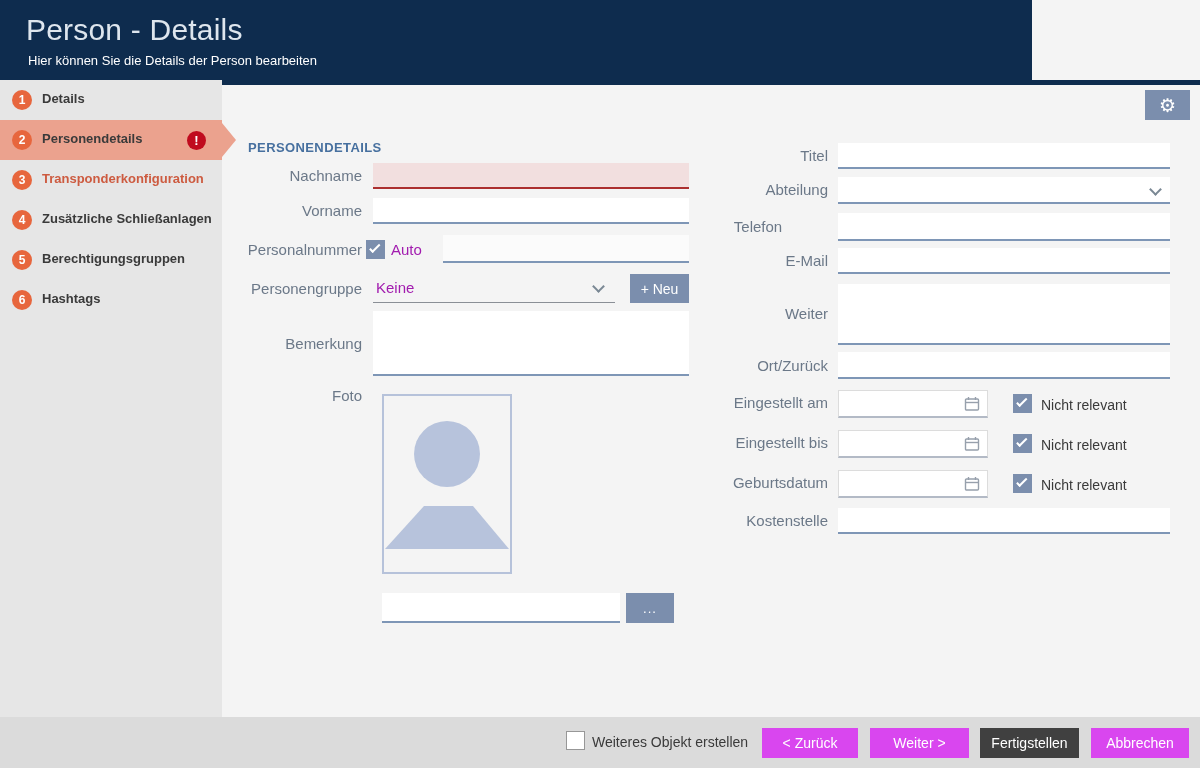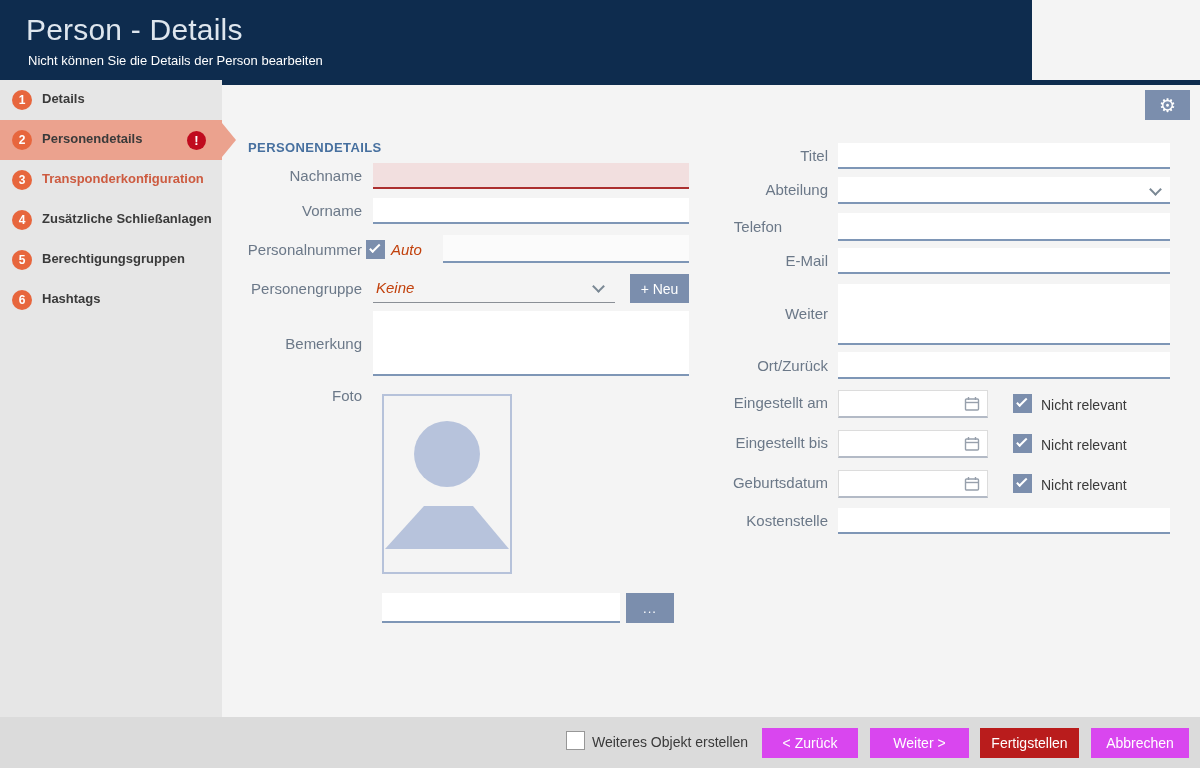--- a/index.html
+++ b/index.html
@@ -47,48 +47,48 @@
   .input {
     background:#fff; border:none; border-bottom:2px solid #7E96B6;
     font-family:"Liberation Sans",sans-serif; font-size:15px; color:#222; padding:0 6px;
     outline:none; display:block;
   }
   .input.error { background:#F2DFDF; border-bottom:2px solid #AC2F2F; }
   .input.soft { background:#FBFBFB; }
   .tarea { resize:none; padding:4px 6px; }
   .date-input { background:#fff; border:1px solid #DCDCDC; border-bottom:2px solid #B3BAC6; }
   .underline { background:#8A8F96; height:1px; }
-  .ddvalue { font-size:15px; color:#c2410c;font-style:italic; }
+  .ddvalue { font-size:15px; color:#a21caf; }
   .chev { display:inline-block; width:9px; height:9px; border-right:2px solid #7A8894; border-bottom:2px solid #7A8894; transform:rotate(45deg); }
 
   .cb { width:19px; height:19px; display:flex; align-items:center; justify-content:center; }
   .cb.checked { background:#7B8EAD; }
   .cb.checked .tick { width:11px; height:5px; border-left:2px solid #fff; border-bottom:2px solid #fff; transform:rotate(-45deg) translate(1px,-2px); }
   .cb.empty { background:#fff; border:1px solid #979797; }
 
   .ctrl-btn {
     background:#7B8EAD; color:#fff; border:none; font-family:"Liberation Sans",sans-serif;
     display:flex; align-items:center; justify-content:center; cursor:pointer;
   }
   .btn {
     background:#d946ef; color:#fff; border:none; font-size:14px; font-family:"Liberation Sans",sans-serif;
     display:flex; align-items:center; justify-content:center; cursor:pointer;
   }
-  .btn.disabled { background:#b91c1c; }
+  .btn.disabled { background:#404040; }
   .cblabel { font-size:14px; color:#3A3A3A; }
 
   .photo-box { border:2px solid #B6C2DA; }
   .gear-glyph { font-family:"DejaVu Sans", sans-serif; font-size:19px; color:#fff; line-height:1; }
 </style>
 </head>
 <body>
 
 <header class="abs header">
   <div class="title">Person - Details</div>
-  <div class="subtitle">Nicht können Sie die Details der Person bearbeiten</div>
+  <div class="subtitle">Hier können Sie die Details der Person bearbeiten</div>
 </header>
 <div class="abs header-strip"></div>
 
 <aside class="abs sidebar">
   <div class="step" style="top:0px;">
     <span class="step-num">1</span>
     <span class="step-label">Details</span>
   </div>
   <div class="step active" style="top:40px;">
     <span class="step-num">2</span>

